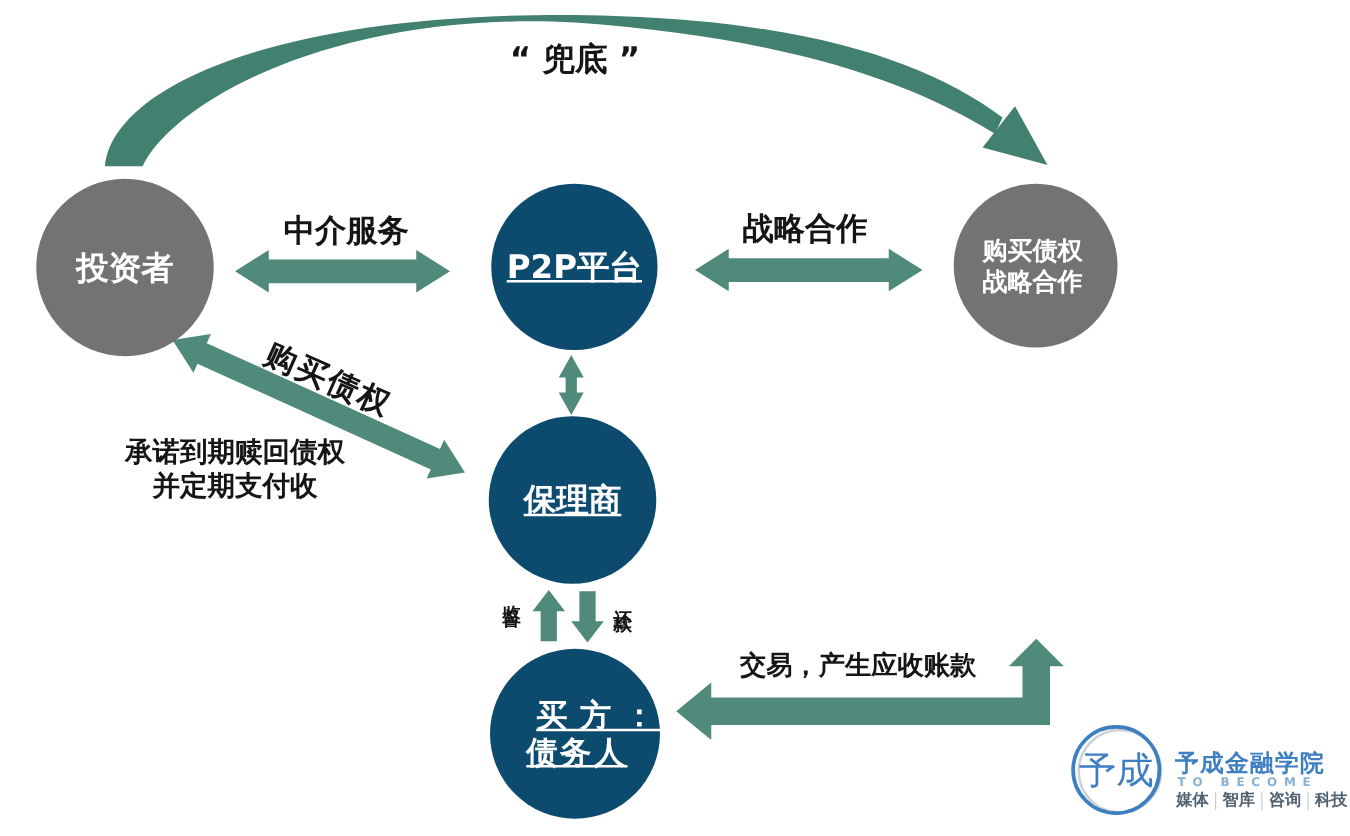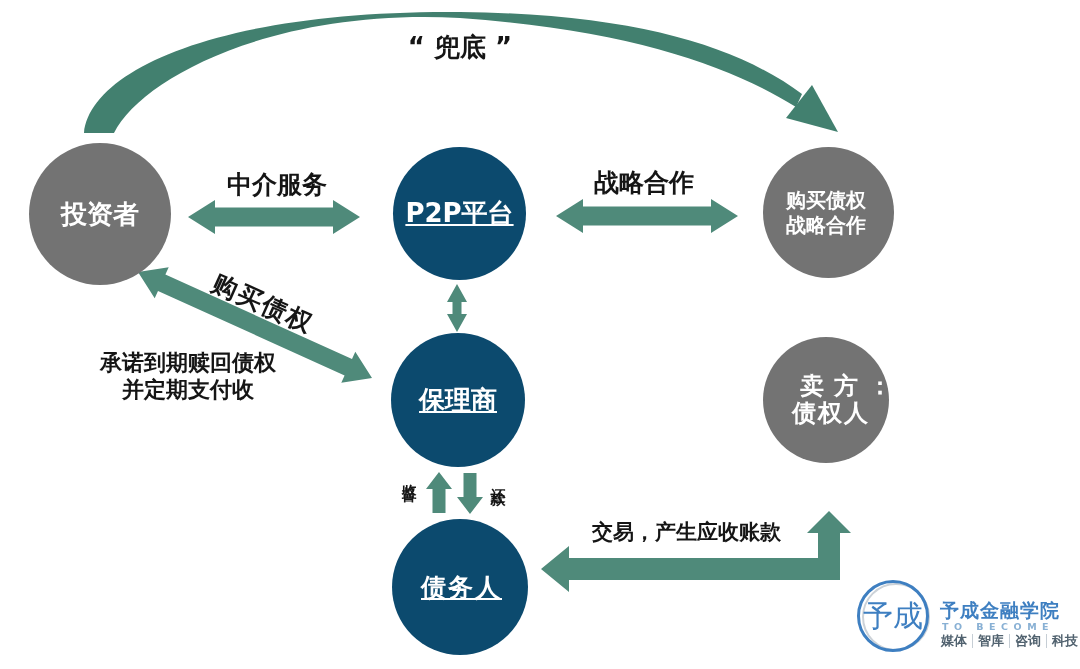--- a/index.html
+++ b/index.html
@@ -88,26 +88,23 @@
 
   <div class="circle green-node left-block" style="left:763px; top:147px; width:131px; height:131px; font-size:20px; line-height:25px; padding-left:23px; box-sizing:border-box;">
     <span class="node-line">购买债权</span>
     <span class="node-line">战略合作</span>
   </div>
 
   <div class="circle dark-node" style="left:391px; top:333px; width:134px; height:134px; font-size:26px;">
     <span class="node-line">保理商</span>
   </div>
 
-  <div class="circle green-node left-block" style="left:763px; top:337px; width:126px; height:126px; font-size:24px; line-height:27px; padding-left:27px; box-sizing:border-box;">
-    <span class="node-line ls-wide">卖方：</span>
-    <span class="node-line ls-small">债权人</span>
-  </div>
 
   <div class="circle dark-node left-block" style="left:392px; top:519px; width:136px; height:136px; font-size:25px; line-height:29px; padding-left:27px; box-sizing:border-box;">
+    <span class="node-line ls-wide">买方：</span>
     <span class="node-line ls-small">债务人</span>
   </div>
 
   <div class="lbl center" style="left:395px; top:30px; width:130px; font-size:26px;">“ 兜底 ”</div>
 
   <div class="lbl center" style="left:574px; top:166px; width:140px; font-size:25px;">战略合作</div>
 
   <div class="lbl center" style="left:207px; top:168px; width:140px; font-size:25px;">中介服务</div>
 
   <div class="lbl center" style="left:203px; top:287px; width:120px; font-size:25px; letter-spacing:2px; transform:rotate(24deg);">购买债权</div>

